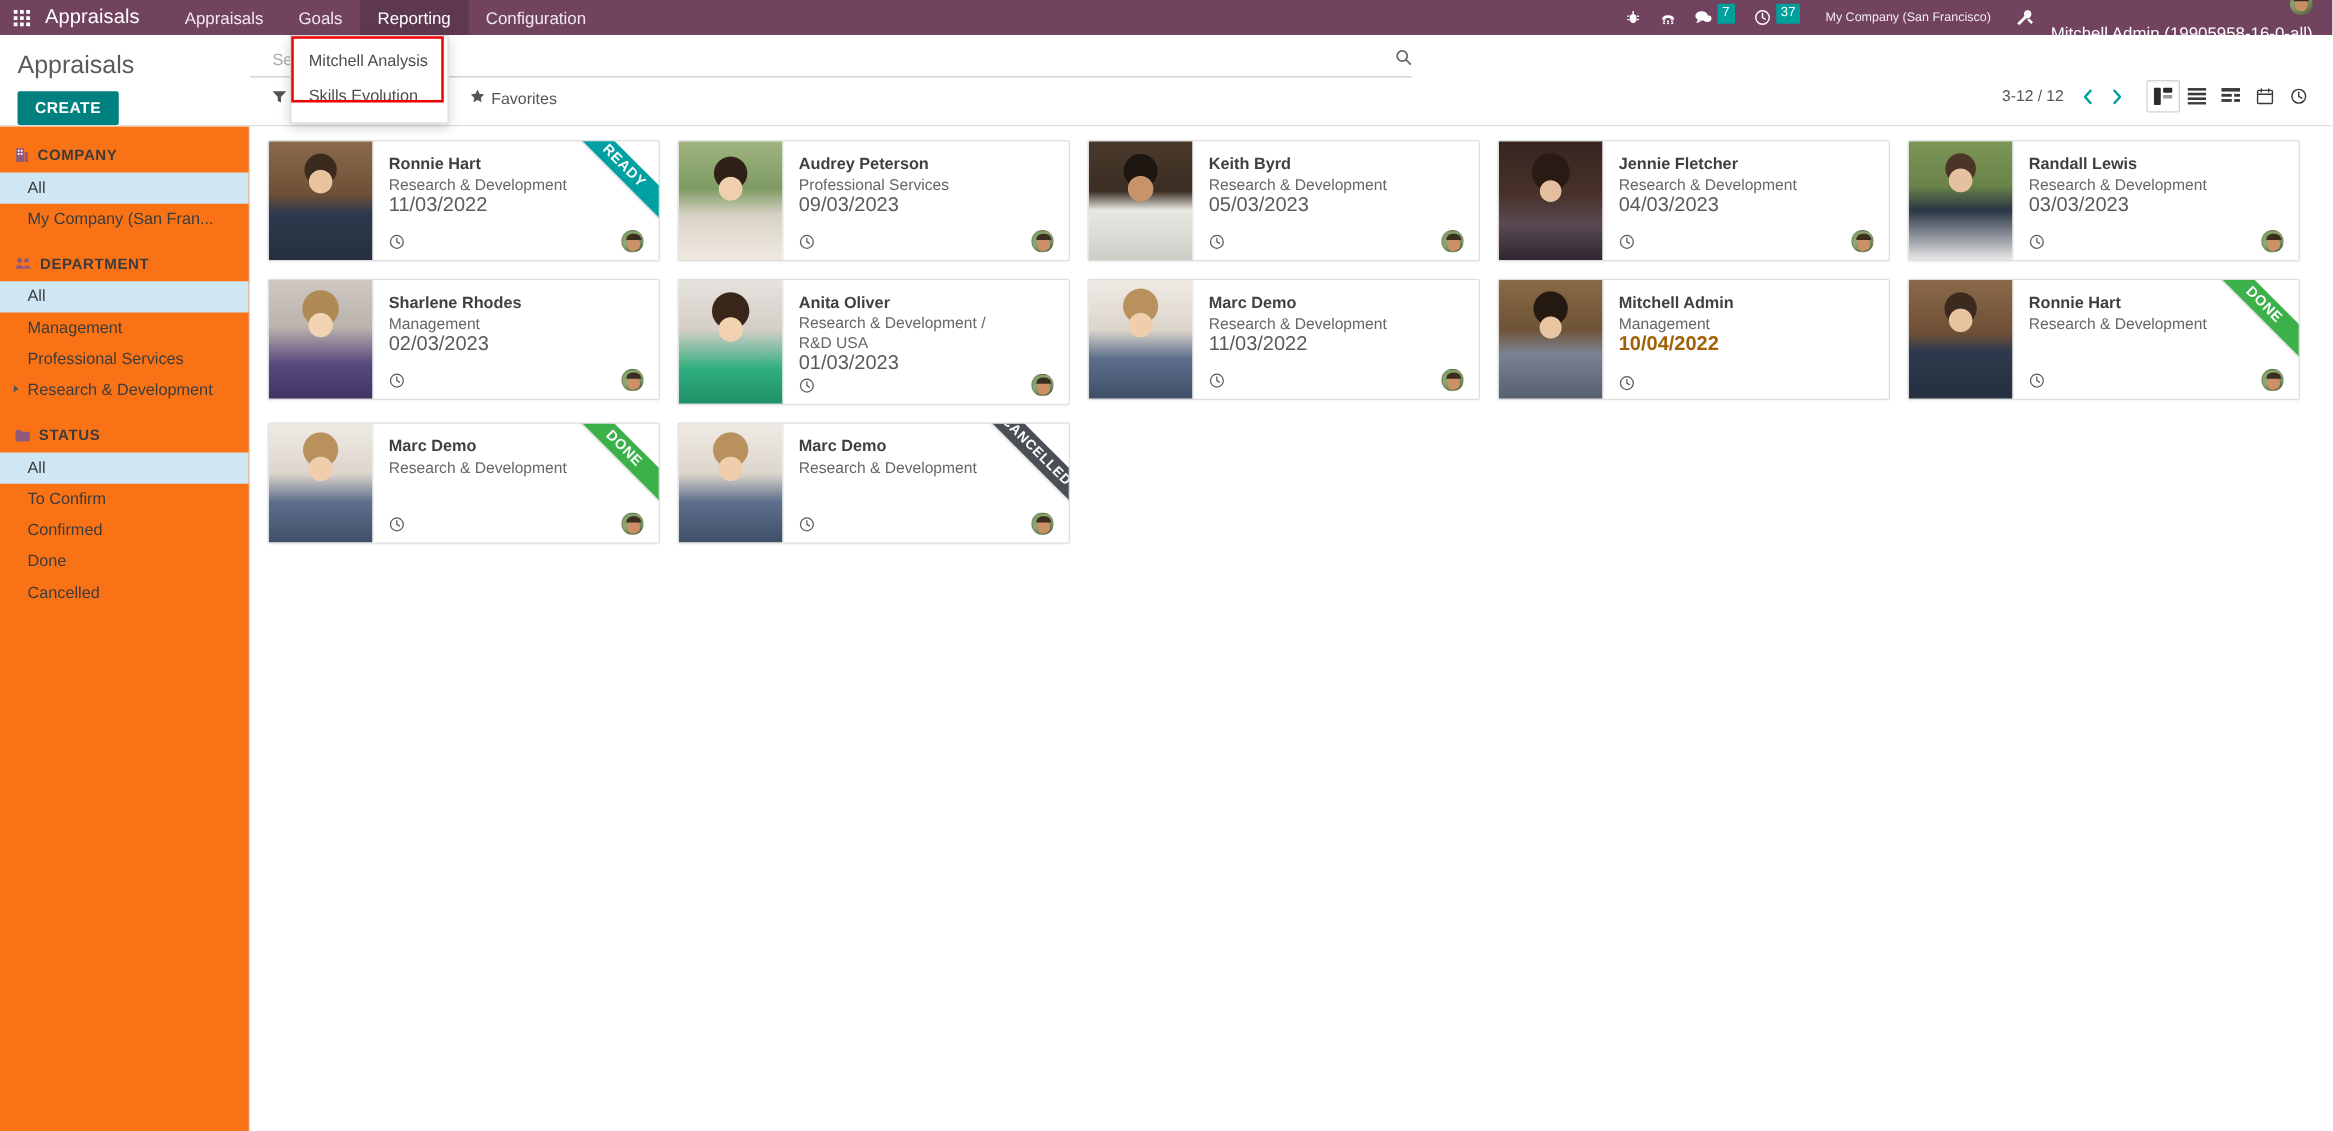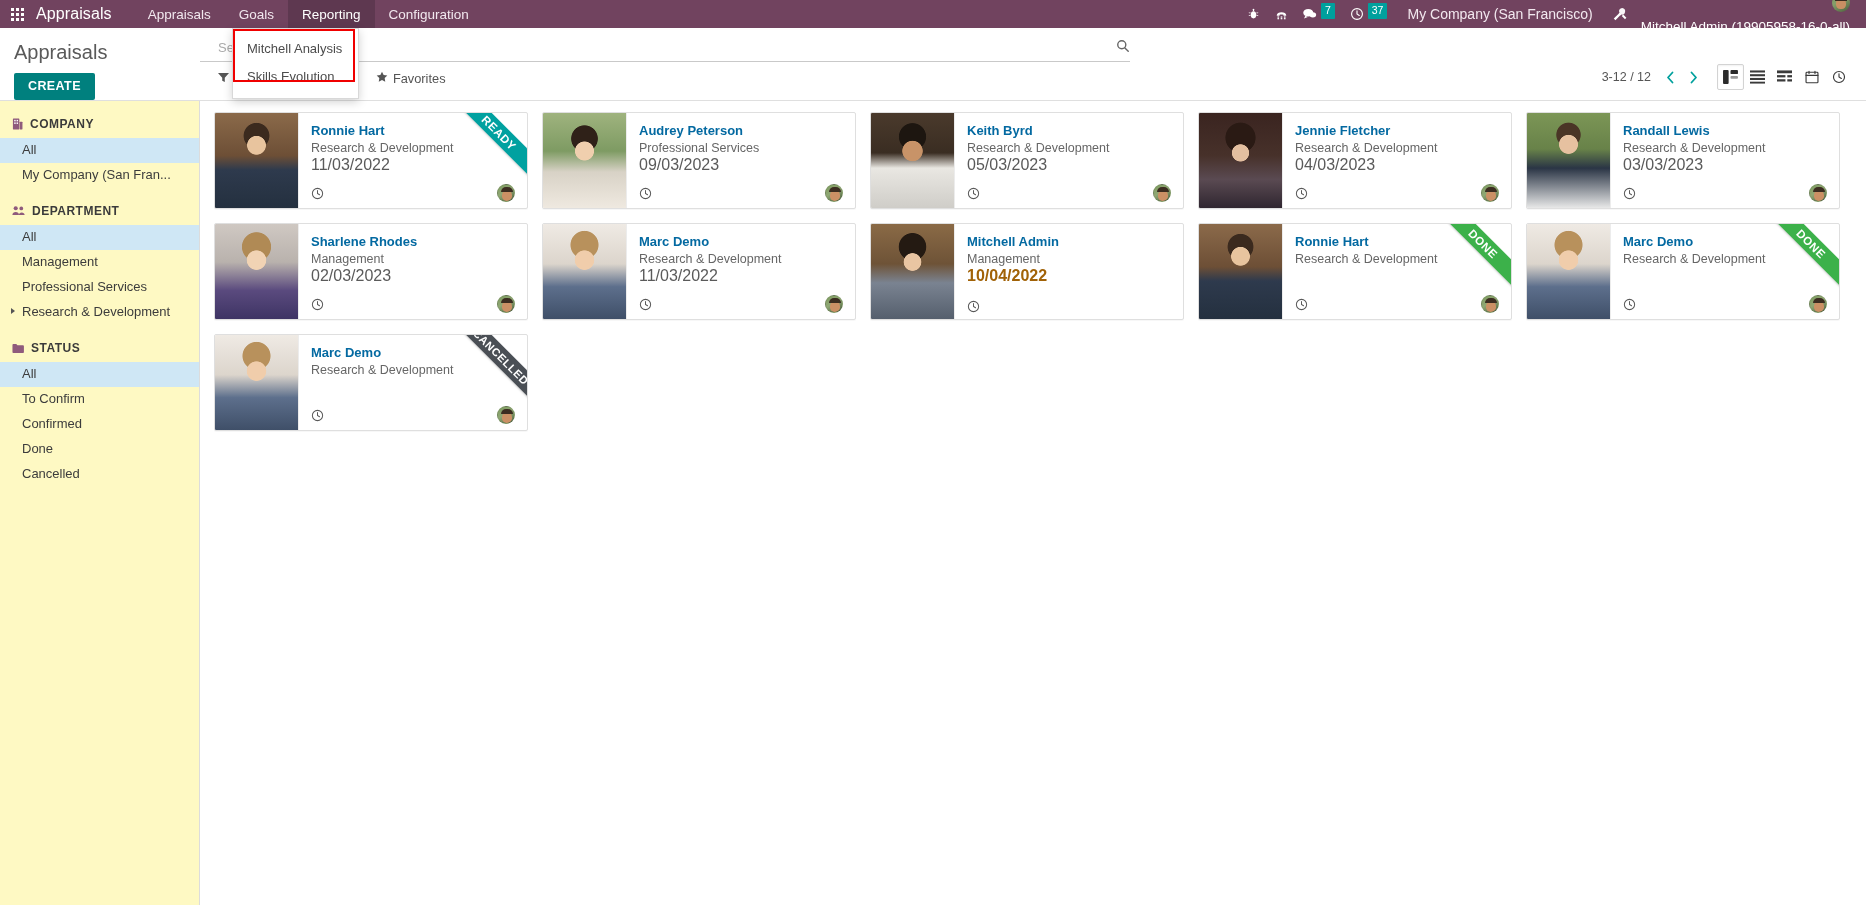--- a/index.html
+++ b/index.html
@@ -64,21 +64,21 @@
     font-size: 10.5px; line-height: 1;
     padding: 2px 4px 3px;
     border-radius: 1px;
     margin-left: -3px;
     align-self: flex-start;
     margin-top: 3px;
     font-weight: 400;
   }
   .sys-pair { display: flex; align-items: flex-start; cursor: pointer; padding-right: 8px; }
   .company-name {
-    font-size: 14px; padding: 0 12px;
+    font-size: 10px; padding: 0 12px;
     cursor: pointer; white-space: nowrap; color: #f2e8ef;
   }
   .tools-icon { width: 30px; display: flex; align-items: center; justify-content: center; cursor: pointer; }
   .user-menu {
     display: flex; align-items: flex-end; gap: 7px;
     padding: 0 12px 0 6px; cursor: pointer; white-space: nowrap; flex-direction: column;
   }
   .user-avatar {
     width: 18px; height: 18px; border-radius: 50%;
     background: linear-gradient(150deg,#6f8f5a 0%, #86a06a 40%, #4a5e3c 100%);
@@ -190,21 +190,21 @@
     border-radius: 2px;
     box-shadow: inset 0 1px 2px rgba(0,0,0,.06);
   }
 
   
   .body-wrap { display: flex; height: calc(905px - 28px - 73px); }
 
   
   .sidebar {
     width: 200px; flex: none;
-    background: #fef9c3;
+    background: #f97316;
     border-right: 1px solid #dcdcdc;
     padding: 16px 0 0 0;
     font-size: 13px;
     overflow-y: auto;
   }
   .sb-section { margin-bottom: 16px; }
   .sb-header {
     display: flex; align-items: center; gap: 7px;
     padding: 0 10px 7px 12px;
     font-size: 12px; font-weight: 700;
@@ -256,21 +256,21 @@
     width: 84px; flex: none;
     background-size: cover; background-position: center;
     border-right: 1px solid #ececec;
   }
   .kbody {
     flex: 1; padding: 9px 10px 6px 12px;
     display: flex; flex-direction: column;
     position: relative; min-width: 0;
   }
   .kname {
-    font-size: 13px; font-weight: 700; color: #0369a1;
+    font-size: 13px; font-weight: 700; color: #404040;
     line-height: 17px; margin-bottom: 1px;
     white-space: nowrap; overflow: hidden;
   }
   .kdept {
     font-size: 12.5px; color: #666666; line-height: 16px;
     max-width: 178px;
   }
   .kdate {
     font-size: 16px; color: #5a5a5a; line-height: 17px;
   }
@@ -702,20 +702,37 @@
             <span class="clock-ic">
               <svg width="13" height="13" viewBox="0 0 16 16" fill="none" stroke="#5a5a5a" stroke-width="1.25">
                 <circle cx="8" cy="8" r="6.3"></circle>
                 <path d="M8 4.4V8l2.5 1.5" stroke-linecap="round"></path>
               </svg>
             </span>
             <span class="kavatar"></span>
           </div>
         </div>
       </div>
+      <div class="kcard tall">
+        <div class="kphoto ph7"></div>
+        <div class="kbody">
+          <div class="kname">Anita Oliver</div>
+          <div class="kdept">Research &amp; Development / R&amp;D USA</div>
+          <div class="kdate">01/03/2023</div>
+          <div class="kfoot">
+            <span class="clock-ic">
+              <svg width="13" height="13" viewBox="0 0 16 16" fill="none" stroke="#5a5a5a" stroke-width="1.25">
+                <circle cx="8" cy="8" r="6.3"></circle>
+                <path d="M8 4.4V8l2.5 1.5" stroke-linecap="round"></path>
+              </svg>
+            </span>
+            <span class="kavatar"></span>
+          </div>
+        </div>
+      </div>
       <div class="kcard">
         <div class="kphoto ph8"></div>
         <div class="kbody">
           <div class="kname">Marc Demo</div>
           <div class="kdept">Research &amp; Development</div>
           <div class="kdate">11/03/2022</div>
           <div class="kfoot">
             <span class="clock-ic">
               <svg width="13" height="13" viewBox="0 0 16 16" fill="none" stroke="#5a5a5a" stroke-width="1.25">
                 <circle cx="8" cy="8" r="6.3"></circle>

